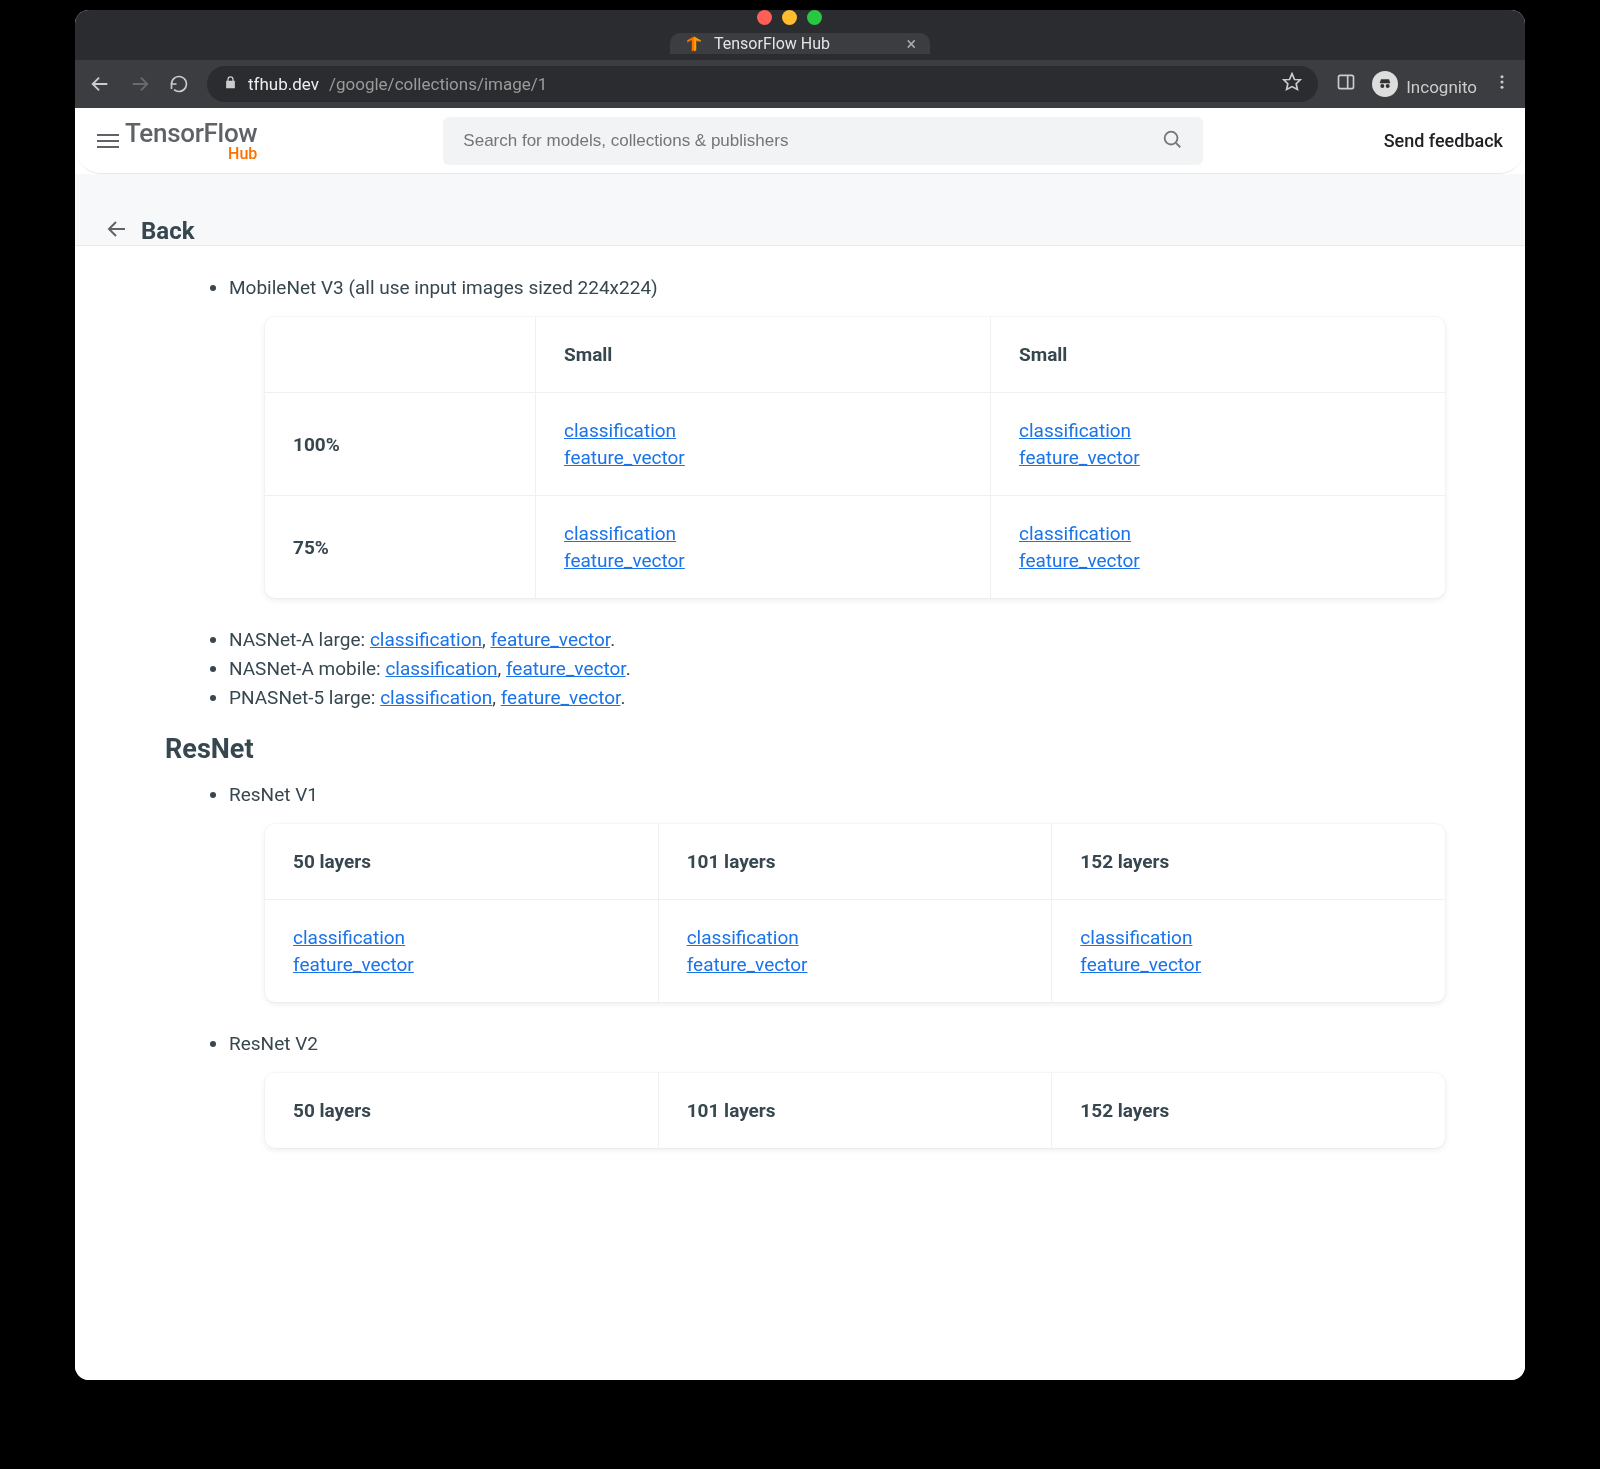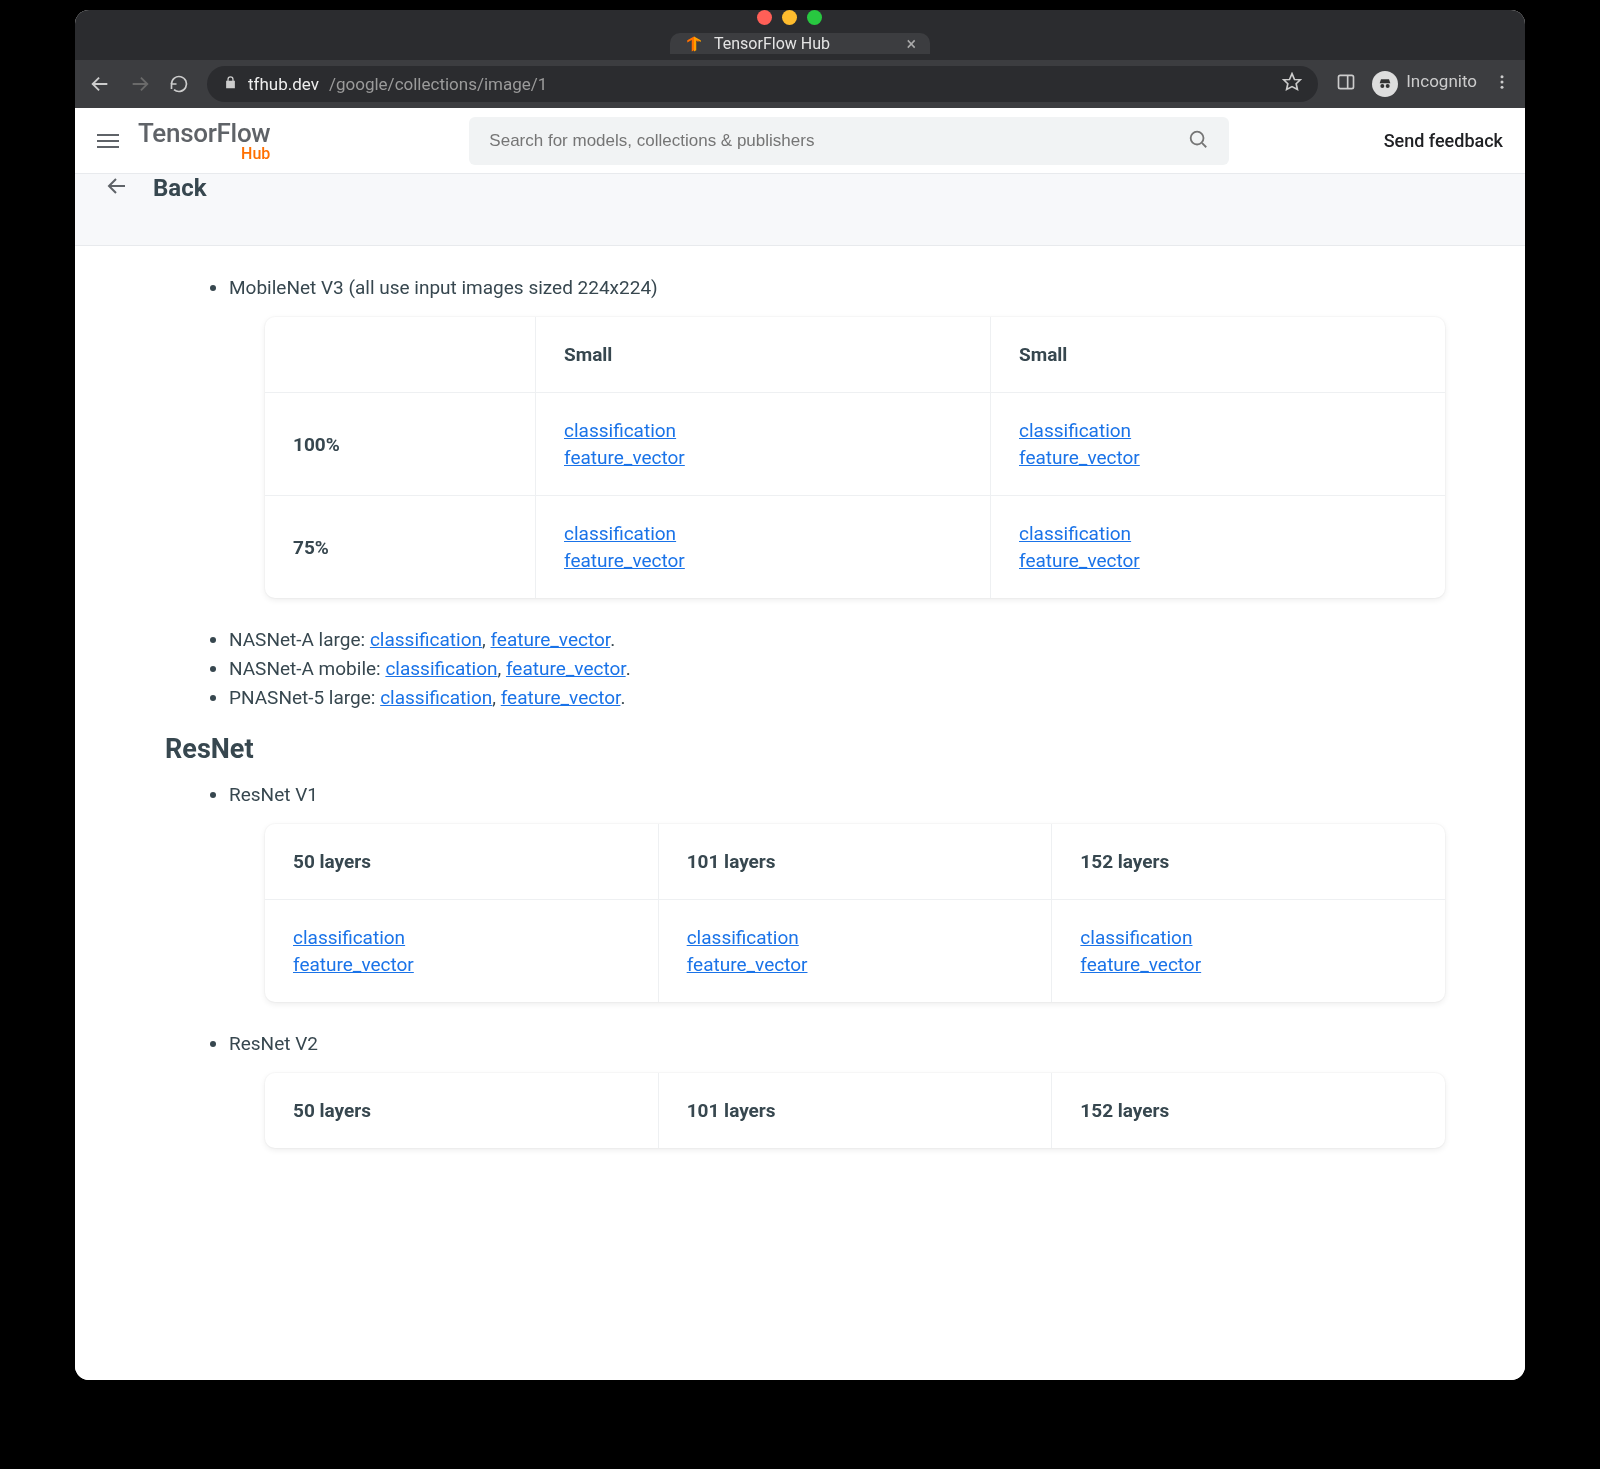--- a/index.html
+++ b/index.html
@@ -82,47 +82,47 @@
   display:flex;
   align-items:center;
   padding:0 16px;
   color:#ccc;
   font-size:17px;
   gap:10px;
 }
 .url-domain { color:#eee; }
 .url-path { color:#9b9b9b; }
 .toolbar-right { display:flex; align-items:center; gap:16px; color:#ccc; }
-.incognito { display:flex; align-items:flex-start; gap:8px; font-size:17px; }
+.incognito { display:flex; align-items:flex-end; gap:8px; font-size:17px; }
 .incog-badge { width:26px; height:26px; border-radius:50%; background:#ddd; display:flex; align-items:center; justify-content:center; color:#333; font-size:15px; }
 
 
 .page { flex:1; background:#fff; overflow:hidden; display:flex; flex-direction:column; }
 .site-header {
   height:66px; border-bottom:1px solid #e8eaed;
-  display:flex; align-items:center; padding:0 22px; gap:19px;
+  display:flex; align-items:center; padding:0 22px; gap:6px;border-radius:26px;
 }
 .menu-btn { display:flex; flex-direction:column; gap:4px; cursor:pointer; }
 .menu-btn span { width:22px; height:2px; background:#5f6368; }
 .logo { display:flex; flex-direction:column; line-height:1; }
 .logo-main { font-size:26px; font-weight:500; color:#5f6368; letter-spacing:-.3px; }
 .logo-sub { font-size:16px; color:#ff6f00; font-weight:500; align-self:flex-end; }
 .search-wrap {
   flex:0 0 760px; margin-left:180px;
   background:#f1f3f4; border-radius:6px;
   height:48px; display:flex; align-items:center; padding:0 20px; color:#5f6368;
 }
 .search-input {
   flex:1; background:transparent; border:none; outline:none; font-size:17px; color:#5f6368;
 }
 .search-icon { color:#757575; }
 .feedback { margin-left:auto; font-size:18px; color:#202124; font-weight:500; cursor:pointer; }
 
 .back-bar {
-  background:#f7f8fa; height:72px; display:flex; align-items:flex-start; padding:0 30px; gap:24px;
+  background:#f7f8fa; height:72px; display:flex; align-items:flex-end; padding:0 30px; gap:12px;
   border-bottom:1px solid #e8eaed;
 }
 .back-btn { color:#5f6368; cursor:pointer; }
 .back-label { font-size:24px; font-weight:700; color:#37474f; }
 
 .content { padding: 30px 80px 0 100px; color:#37474f; font-size:19px; }
 ul.plain { list-style: disc; padding-left: 54px; }
 ul.plain>li { margin-bottom:6px; color:#37474f; }
 .tbl {
   margin:18px 0 30px 36px;

